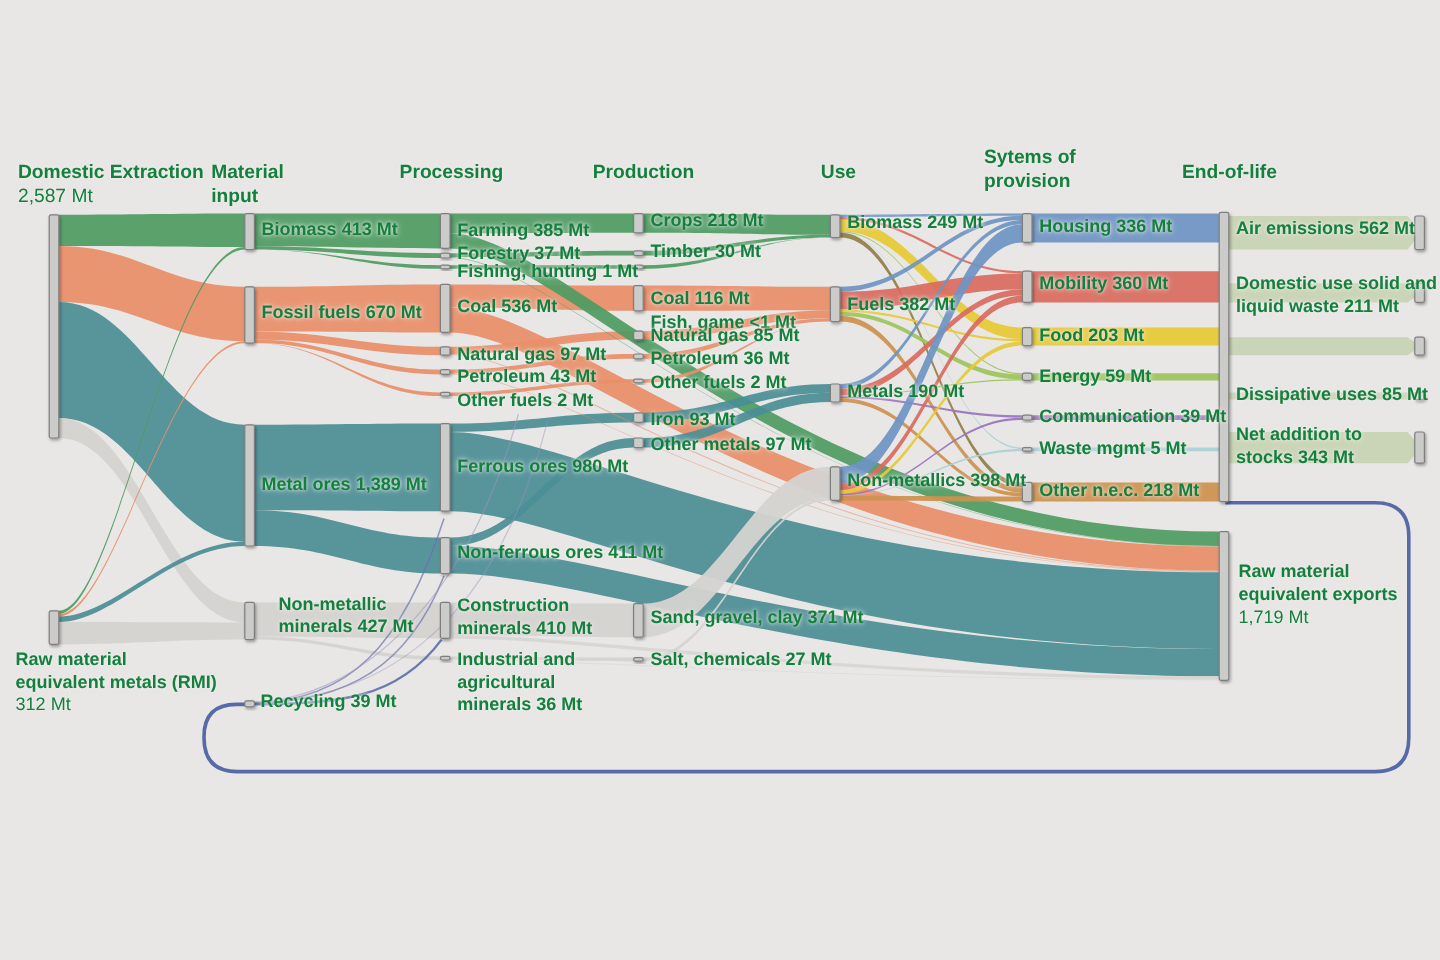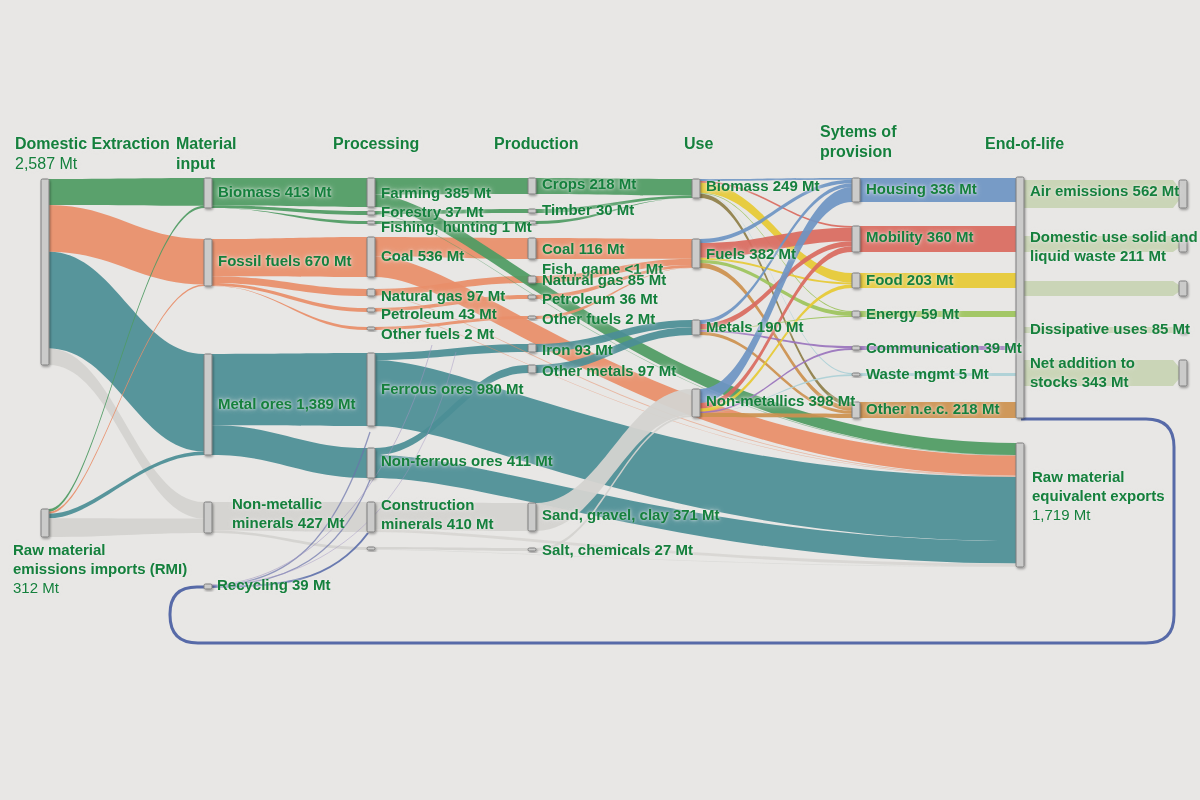--- a/index.html
+++ b/index.html
@@ -190,20 +190,21 @@
   <div class="lbl" style="left:381px;top:184px;">Farming 385 Mt</div>
   <div class="lbl" style="left:381px;top:203px;">Forestry 37 Mt</div>
   <div class="lbl" style="left:381px;top:218px;">Fishing, hunting 1 Mt</div>
   <div class="lbl" style="left:381px;top:247px;">Coal 536 Mt</div>
   <div class="lbl" style="left:381px;top:287px;">Natural gas 97 Mt</div>
   <div class="lbl" style="left:381px;top:305px;">Petroleum 43 Mt</div>
   <div class="lbl" style="left:381px;top:325px;">Other fuels 2 Mt</div>
   <div class="lbl" style="left:381px;top:380px;">Ferrous ores 980 Mt</div>
   <div class="lbl" style="left:381px;top:452px;">Non-ferrous ores 411 Mt</div>
   <div class="lbl wrap" style="left:381px;top:496px;width:122px;">Construction minerals 410 Mt</div>
+  <div class="lbl wrap" style="left:381px;top:541px;width:112px;">Industrial and agricultural minerals 36 Mt</div>
 
   <div class="lbl" style="left:542px;top:175px;">Crops 218 Mt</div>
   <div class="lbl" style="left:542px;top:201px;">Timber 30 Mt</div>
   <div class="lbl" style="left:542px;top:216px;margin-top:44px;">Fish, game &lt;1 Mt</div>
   <div class="lbl" style="left:542px;top:240px;">Coal 116 Mt</div>
   <div class="lbl" style="left:542px;top:271px;">Natural gas 85 Mt</div>
   <div class="lbl" style="left:542px;top:290px;">Petroleum 36 Mt</div>
   <div class="lbl" style="left:542px;top:310px;">Other fuels 2 Mt</div>
   <div class="lbl" style="left:542px;top:341px;">Iron 93 Mt</div>
   <div class="lbl" style="left:542px;top:362px;">Other metals 97 Mt</div>
@@ -229,17 +230,17 @@
   <div class="lbl wrap" style="left:1030px;top:354px;width:140px;">Net addition to stocks 343 Mt</div>
 
   <div class="lbl" style="left:1032px;top:468px;">
     <span class="bline">Raw material</span>
     <span class="bline">equivalent exports</span>
     <span class="val">1,719 Mt</span>
   </div>
 
   <div class="lbl" style="left:13px;top:541px;">
     <span class="bline">Raw material</span>
-    <span class="bline">emissions imports (RMI)</span>
+    <span class="bline">equivalent metals (RMI)</span>
     <span class="val">312 Mt</span>
   </div>
 
 </div>
 
 </body></html>

